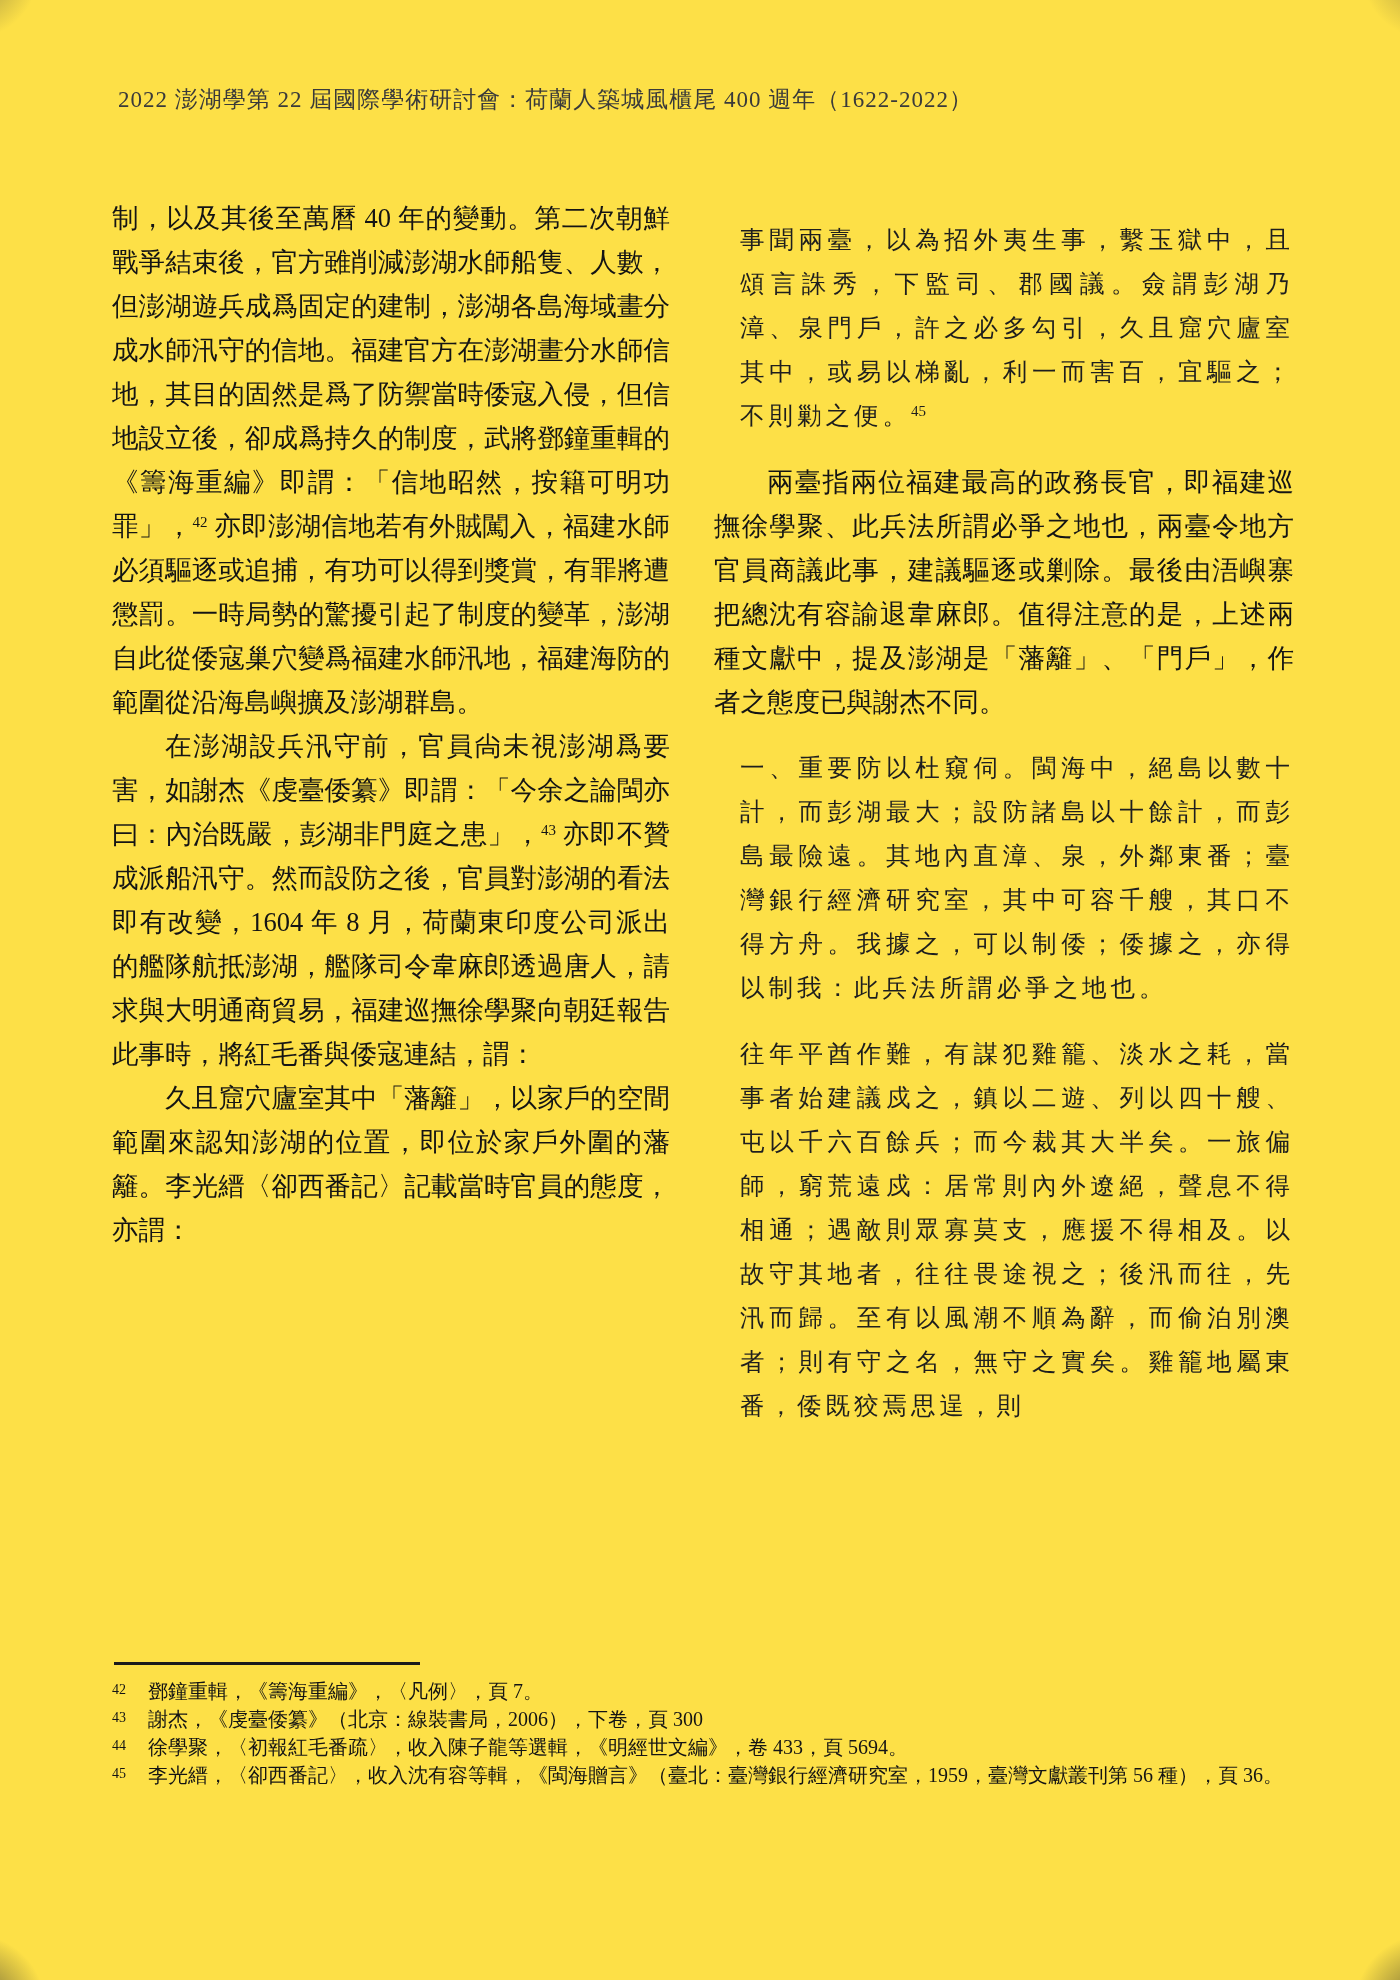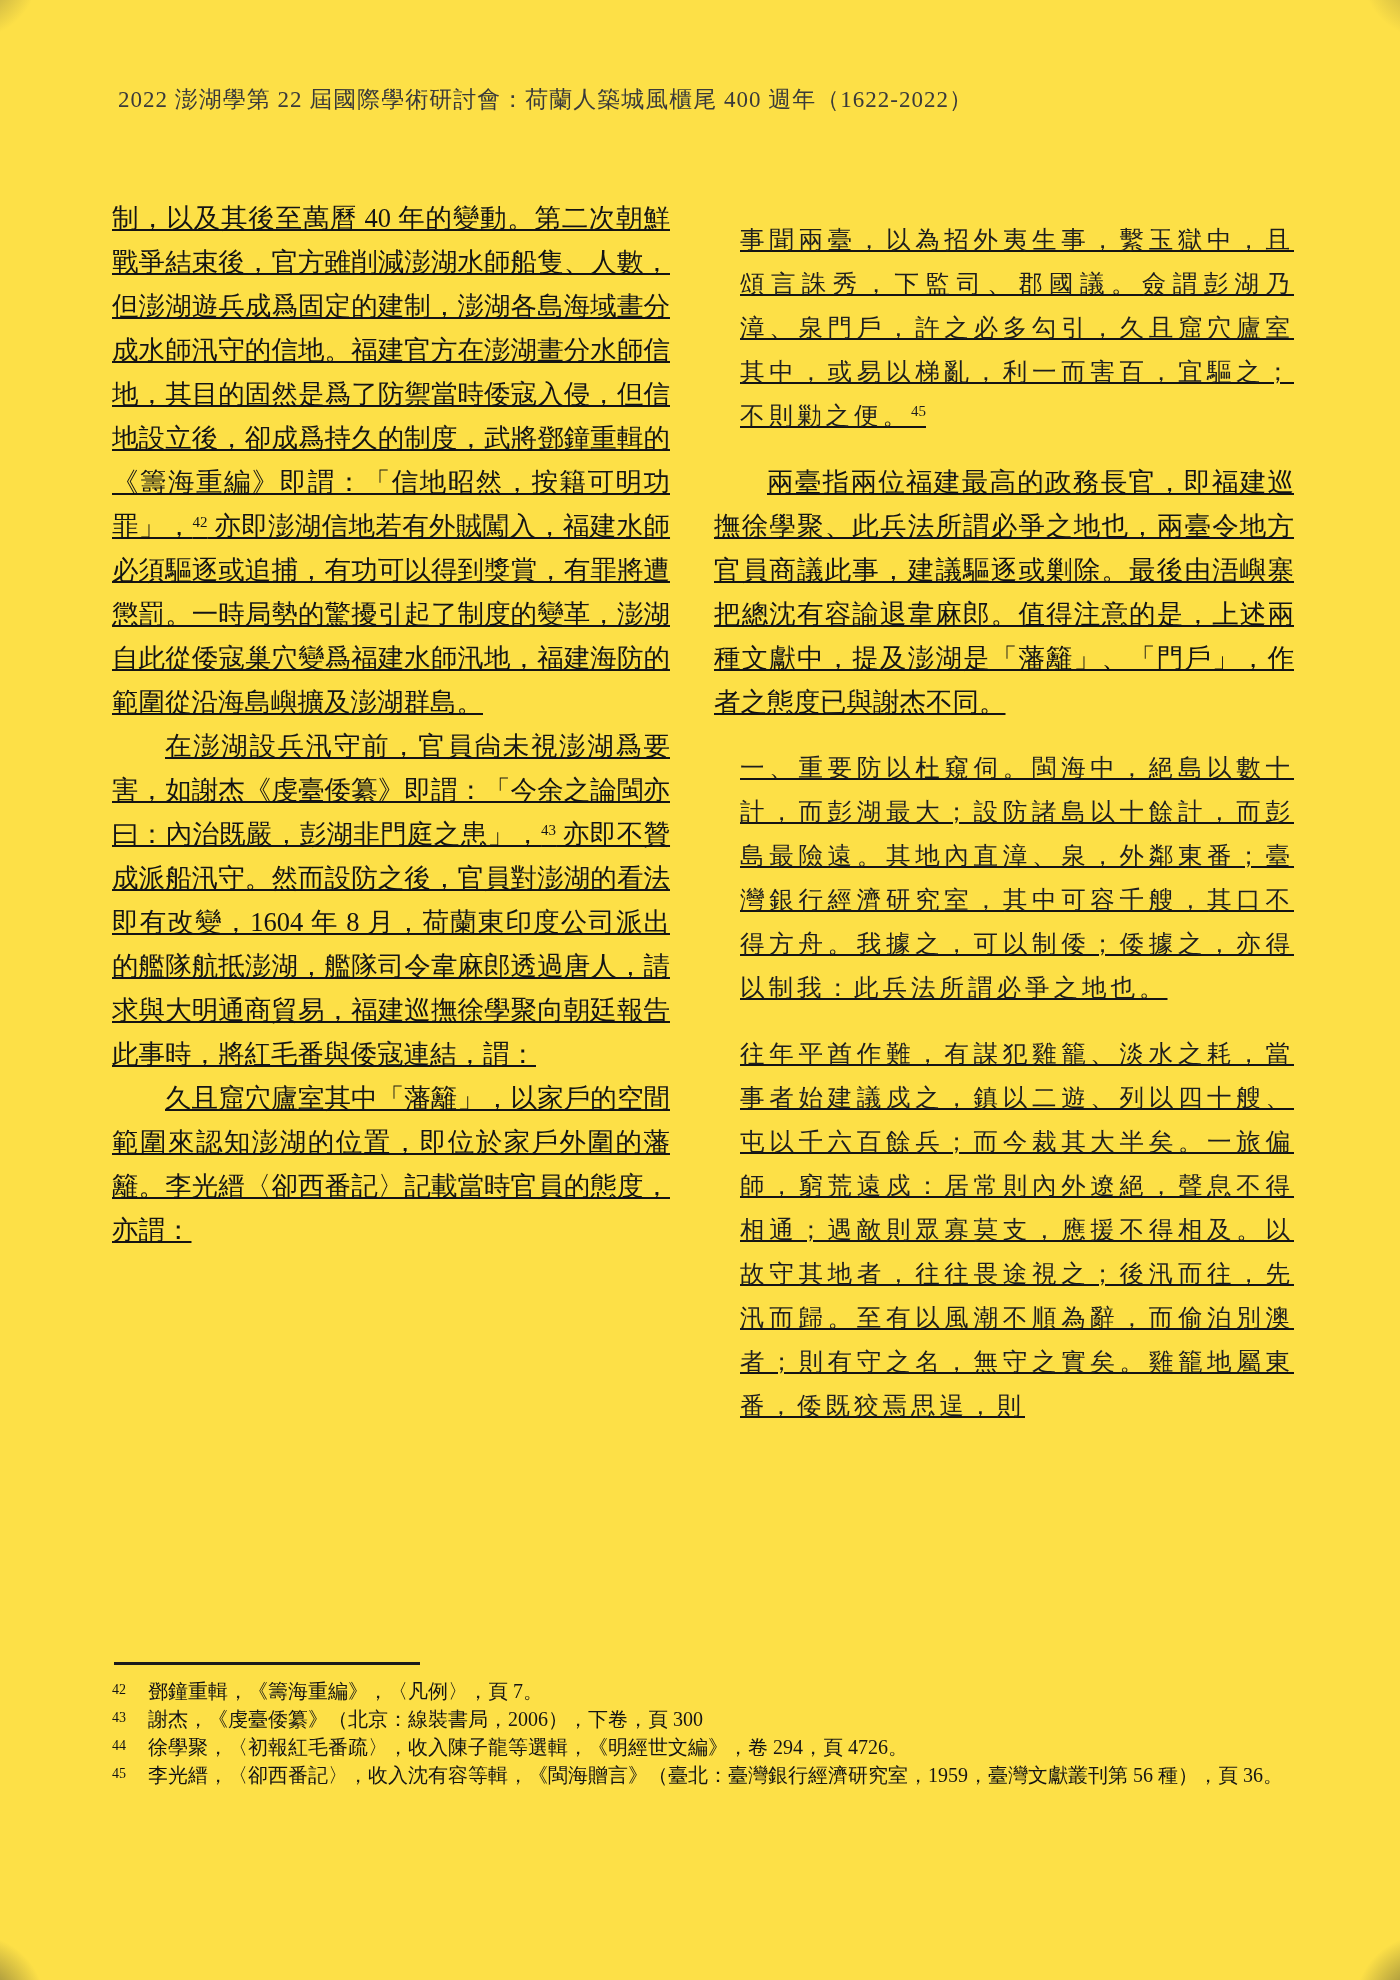--- a/index.html
+++ b/index.html
@@ -14,21 +14,21 @@
   .corner.bl { left:-26px; bottom:-26px;  background:radial-gradient(circle at 0 100%, rgba(50,50,50,.75), rgba(50,50,50,0) 72%); }
   .corner.br { right:-26px; bottom:-26px; background:radial-gradient(circle at 100% 100%, rgba(50,50,50,.75), rgba(50,50,50,0) 72%); }
 
   .running-header {
     position:absolute; left:118px; top:84px; width:1170px;
     font-size:23px; letter-spacing:1px; color:#3a3a3a; white-space:nowrap;
   }
 
   .columns {
     position:absolute; left:112px; top:196px; width:1182px;
-    display:flex; gap:44px;text-decoration:underline;
+    display:flex; gap:44px;
   }
   .col { font-size:26.5px; line-height:44px; text-align:justify; }
   .col.left  { width:558px; }
   .col.right { width:580px; }
 
   .col p { margin:0; padding:0; }
   p.para        { text-indent:0; }
   p.para-indent { text-indent:2em; }
   p.quote {
     font-size:24.5px; line-height:44px; letter-spacing:4px;
@@ -85,21 +85,21 @@
         <div class="fn-item">
           <span class="fn-num">42</span>
           <span class="fn-text">鄧鐘重輯，《籌海重編》，〈凡例〉，頁 7。</span>
         </div>
         <div class="fn-item">
           <span class="fn-num">43</span>
           <span class="fn-text">謝杰，《虔臺倭纂》（北京：線裝書局，2006），下卷，頁 300</span>
         </div>
         <div class="fn-item">
           <span class="fn-num">44</span>
-          <span class="fn-text">徐學聚，〈初報紅毛番疏〉，收入陳子龍等選輯，《明經世文編》，卷 294，頁 4726。</span>
+          <span class="fn-text">徐學聚，〈初報紅毛番疏〉，收入陳子龍等選輯，《明經世文編》，卷 433，頁 5694。</span>
         </div>
         <div class="fn-item">
           <span class="fn-num">45</span>
           <span class="fn-text">李光縉，〈卻西番記〉，收入沈有容等輯，《閩海贈言》（臺北：臺灣銀行經濟研究室，1959，臺灣文獻叢刊第 56 種），頁 36。</span>
         </div>
       </div>
   </div>
 
 </div>
 

